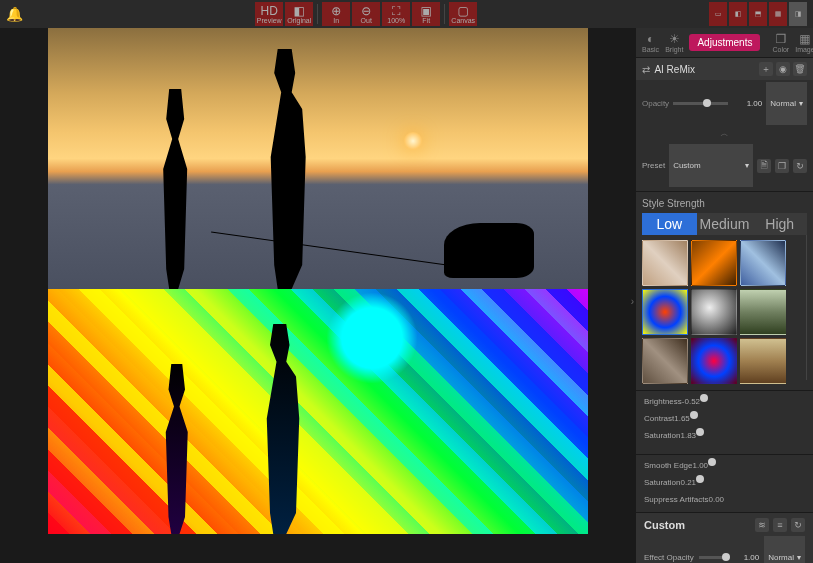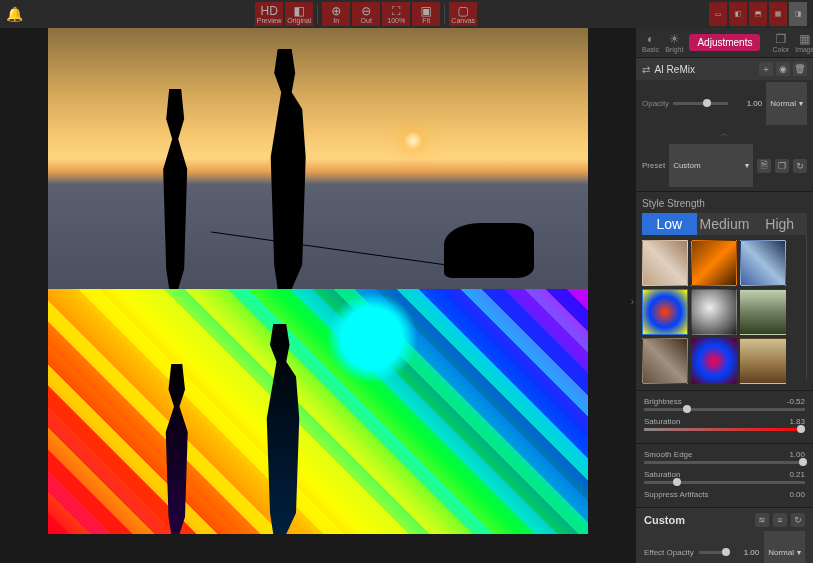--- a/index.html
+++ b/index.html
@@ -58,21 +58,21 @@
 .t1 { background: linear-gradient(135deg,#804000,#ff8000,#402000); }
 .t2 { background: linear-gradient(45deg,#4060a0,#a0c0e0,#203050); }
 .t3 { background: radial-gradient(circle,#ff4000,#0040ff,#ffff00); }
 .t4 { background: radial-gradient(circle at 40% 40%,#eee,#888,#222); }
 .t5 { background: linear-gradient(#c0d0b0,#708060,#304020); }
 .t6 { background: linear-gradient(45deg,#605040,#a09080,#403020); }
 .t7 { background: radial-gradient(circle,#ff0040,#0040ff,#600020); }
 .t8 { background: linear-gradient(#d0c090,#a08050,#604020); }
 .scroll-t { width: 4px; height: 145px; background: #444; margin-left: 2px; }
 .slider-sec { padding: 6px 8px; border-top: 1px solid #1a1a1a; }
-.srow { display: flex; flex-direction: column; margin-bottom: 6px; }
+.srow { display: flex; flex-direction: row; margin-bottom: 6px; }
 .srow-head { display: flex; justify-content: space-between; font-size: 8px; color: #aaa; margin-bottom: 2px; }
 .srow .track { height: 3px; background: #555; position: relative; cursor: pointer; }
 .srow .track .tthumb { position: absolute; top: -3px; width: 8px; height: 8px; background: #ccc; border-radius: 50%; }
 .track.sat { background: linear-gradient(to right, #888, #ff0000); }
 .track.hue { background: linear-gradient(to right, #ff0000, #ffff00, #00ff00, #00ffff, #0000ff, #ff00ff, #ff0000); }
 .bottom-panel { background: #333; padding: 5px 8px; border-top: 1px solid #1a1a1a; }
 .bp-title { display: flex; align-items: center; }
 .bp-title .t { font-weight: bold; color: #ddd; font-size: 11px; }
 .bp-title .rt { margin-left: auto; display: flex; gap: 4px; }
 .bp-row { display: flex; align-items: center; gap: 5px; margin-top: 4px; font-size: 8px; }
@@ -230,20 +230,29 @@
         <div class="srow-head">
             <span>Brightness</span>
             <span>-0.52</span>
           </div>
         <div class="track">
             <div class="tthumb" style="left:24%"></div>
           </div>
       </div>
       <div class="srow">
         <div class="srow-head">
+            <span>Contrast</span>
+            <span>1.65</span>
+          </div>
+        <div class="track">
+            <div class="tthumb" style="left:82%"></div>
+          </div>
+      </div>
+      <div class="srow">
+        <div class="srow-head">
             <span>Saturation</span>
             <span>1.83</span>
           </div>
         <div class="track sat">
             <div class="tthumb" style="left:95%"></div>
           </div>
       </div>
     </div>
 
     <div class="slider-sec">

